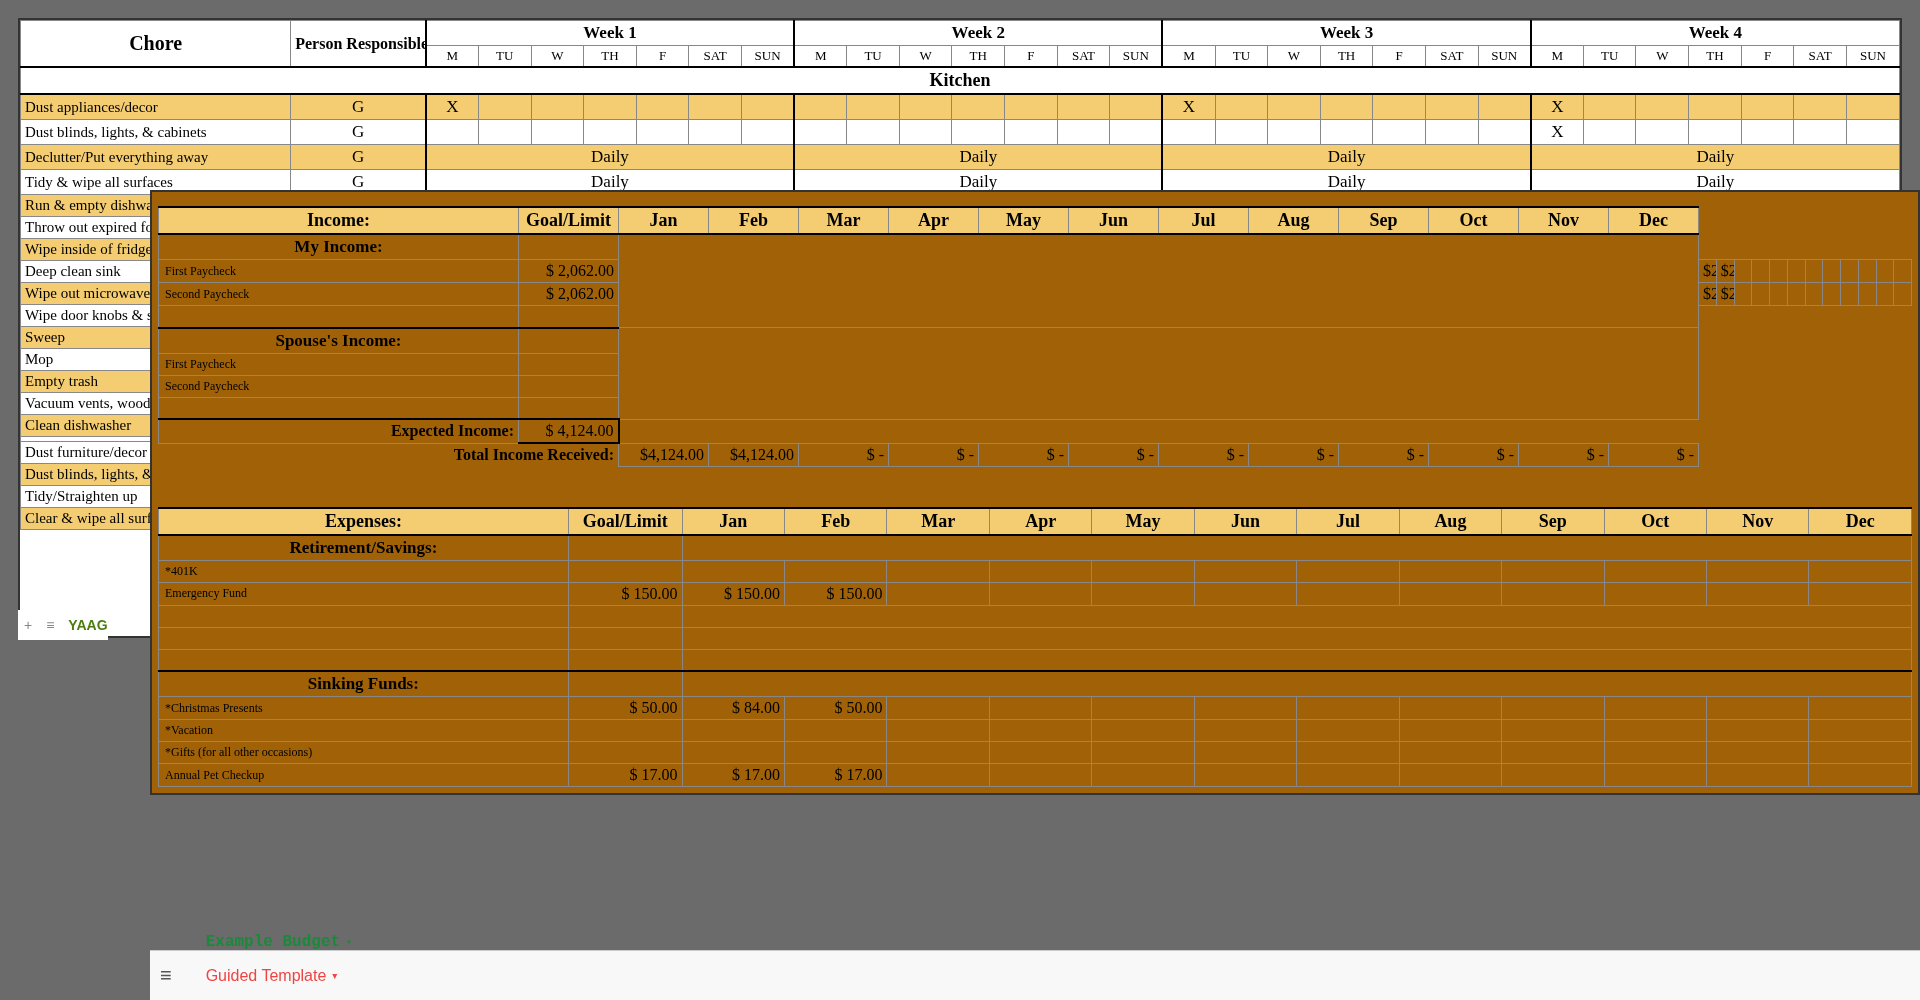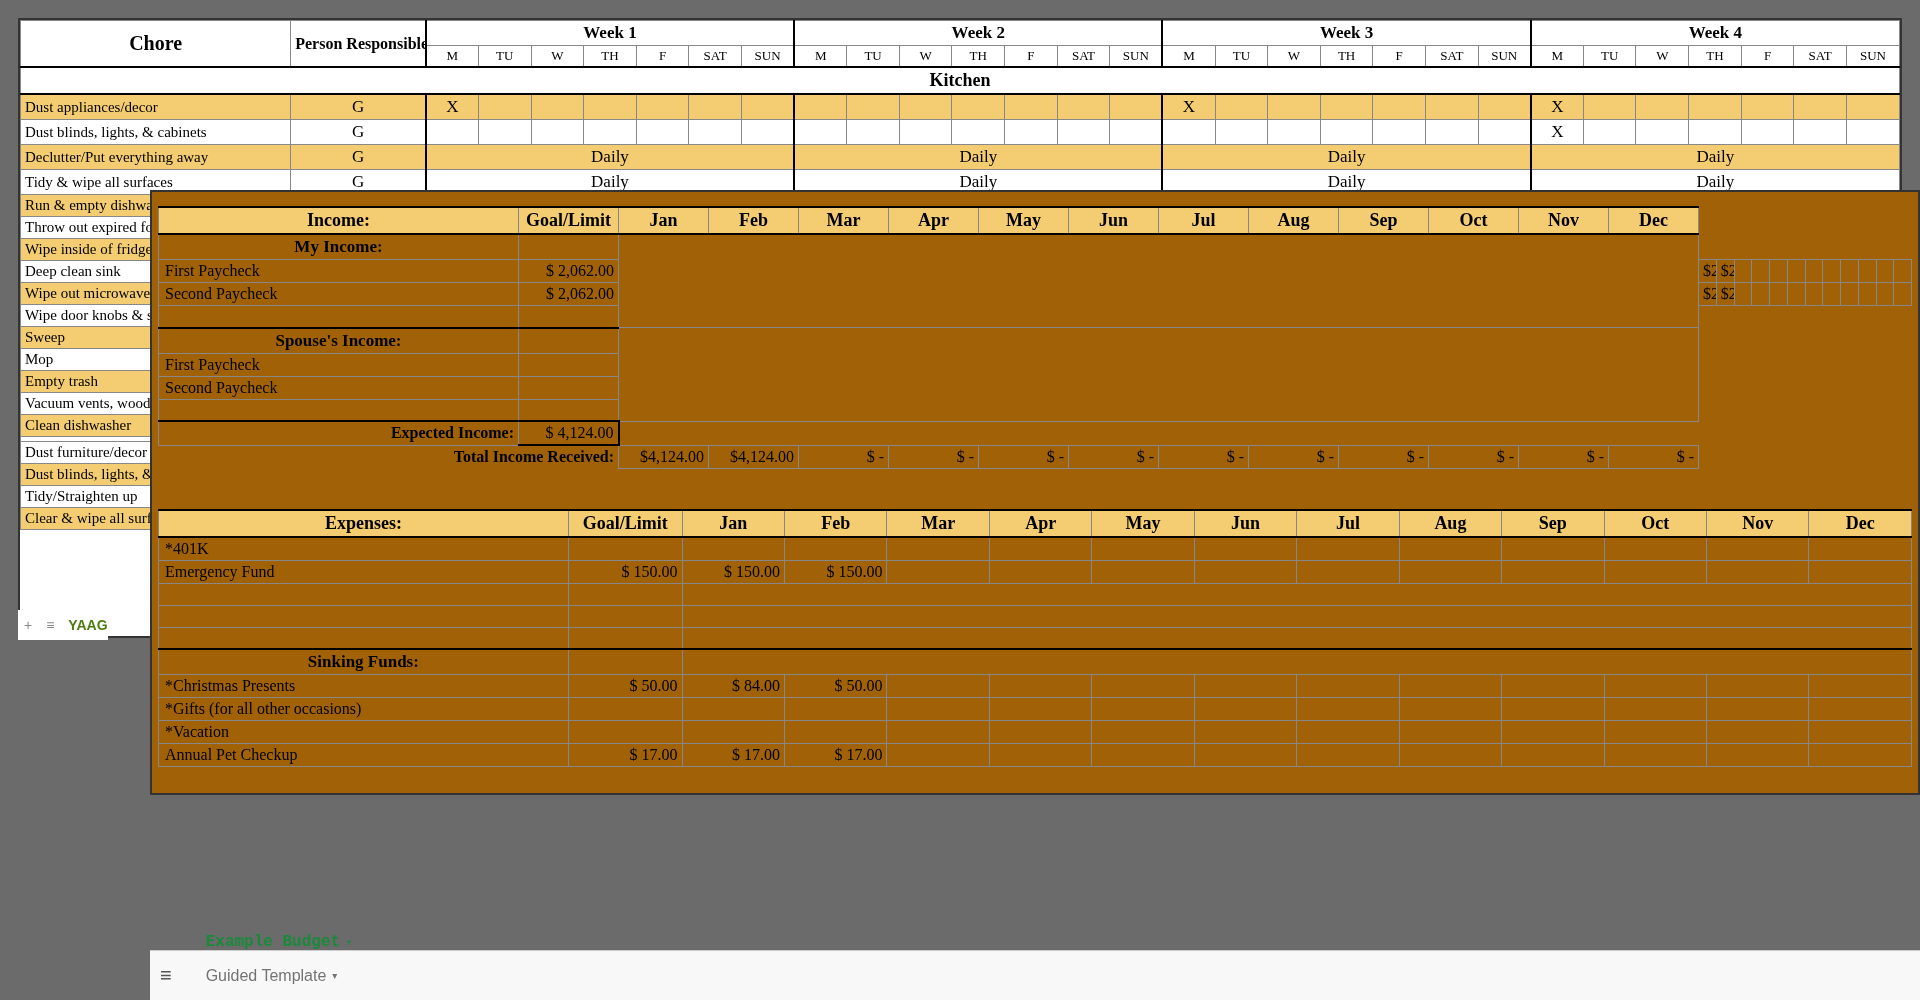--- a/index.html
+++ b/index.html
@@ -20,25 +20,25 @@
   .thick-left { border-left: 2px solid #000; }
   .thick-right { border-right: 2px solid #000; border-radius: 8px; }
   
   .b-hdr td { background:#f4cd72; font-weight:bold; text-align:center; border:1px solid #888; border-top:2px solid #000; border-bottom:2px solid #000; font-size:18px;}
   .b-sub td { font-weight:bold; text-align:center; }
   .b-title { font-size:22px; }
   .label-col { width: 360px; text-align:left; padding-left:6px;}
   .goal-col { width: 100px; }
   .month-col { width: 90px; }
   .amt { text-align:right; padding-right:4px; font-size:16px;}
-  .thin { font-size:16px; }
+  .thin { font-size:12px; }
   .row-h { height: 22px; }
   
   .tabs { position:absolute; left:150px; right:0; bottom:0; height:50px; background:#f8f8f8; border-top:1px solid #ccc; display:flex; align-items:center; padding-left:10px; gap:20px; font-family: Arial,sans-serif;}
-  .tab { padding:8px 14px; font-size:16px; color:#737373; cursor:pointer; display:flex; align-items:center; gap:6px;}
+  .tab { padding:8px 14px; font-size:16px; color:#ef4444; cursor:pointer; display:flex; align-items:center; gap:6px;}
   .tab.active { color:#1a8a3a; font-weight:bold;font-family:Liberation Mono, monospace;}
   .menu-icon { font-size:20px; color:#555;}
   
   .back-tabs { position:absolute; left:18px; bottom:360px; height:30px; display:flex; align-items:center; gap:14px; font-family:Arial,sans-serif; font-size:14px; color:#555; padding-left:6px; background:#fff;}
   .bt-icon{color:#888;}
   .bt-active{color:#4d7c0f; font-weight:bold;}
   .caret{font-size:10px;}
 </style>
 </head>
 <body>
@@ -870,20 +870,25 @@
             <td>Apr</td>
             <td>May</td>
             <td>Jun</td>
             <td>Jul</td>
             <td>Aug</td>
             <td>Sep</td>
             <td>Oct</td>
             <td>Nov</td>
             <td>Dec</td>
     </tr>
+    <tr class="b-sub row-h">
+            <td>Retirement/Savings:</td>
+            <td></td>
+            <td colspan="12"></td>
+          </tr>
     <tr class="row-h" id="exp-401k">
             <td class="label-col thin">*401K</td>
             <td class="amt"></td>
             <td class="amt"></td>
             <td class="amt"></td>
             <td class="amt"></td>
             <td class="amt"></td>
             <td class="amt"></td>
             <td class="amt"></td>
             <td class="amt"></td>
@@ -938,38 +943,38 @@
             <td class="amt"></td>
             <td class="amt"></td>
             <td class="amt"></td>
             <td class="amt"></td>
             <td class="amt"></td>
             <td class="amt"></td>
             <td class="amt"></td>
             <td class="amt"></td>
             <td class="amt"></td>
           </tr>
+    <tr class="row-h" id="exp-vac">
+            <td class="label-col thin">*Vacation</td>
+            <td class="amt"></td>
+            <td class="amt"></td>
+            <td class="amt"></td>
+            <td class="amt"></td>
+            <td class="amt"></td>
+            <td class="amt"></td>
+            <td class="amt"></td>
+            <td class="amt"></td>
+            <td class="amt"></td>
+            <td class="amt"></td>
+            <td class="amt"></td>
+            <td class="amt"></td>
+            <td class="amt"></td>
+          </tr>
     <tr class="row-h" id="exp-gifts">
             <td class="label-col thin">*Gifts (for all other occasions)</td>
-            <td class="amt"></td>
-            <td class="amt"></td>
-            <td class="amt"></td>
-            <td class="amt"></td>
-            <td class="amt"></td>
-            <td class="amt"></td>
-            <td class="amt"></td>
-            <td class="amt"></td>
-            <td class="amt"></td>
-            <td class="amt"></td>
-            <td class="amt"></td>
-            <td class="amt"></td>
-            <td class="amt"></td>
-          </tr>
-    <tr class="row-h" id="exp-vac">
-            <td class="label-col thin">*Vacation</td>
             <td class="amt"></td>
             <td class="amt"></td>
             <td class="amt"></td>
             <td class="amt"></td>
             <td class="amt"></td>
             <td class="amt"></td>
             <td class="amt"></td>
             <td class="amt"></td>
             <td class="amt"></td>
             <td class="amt"></td>

